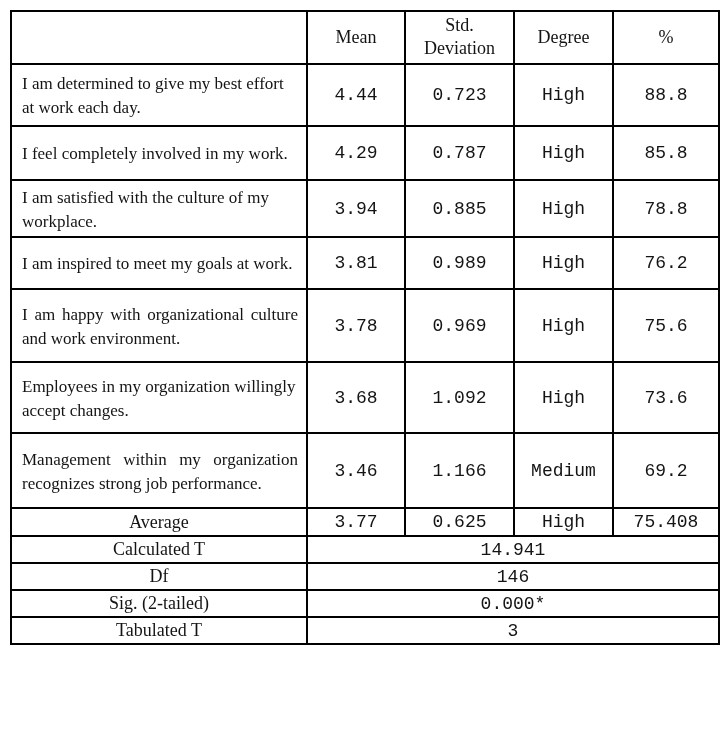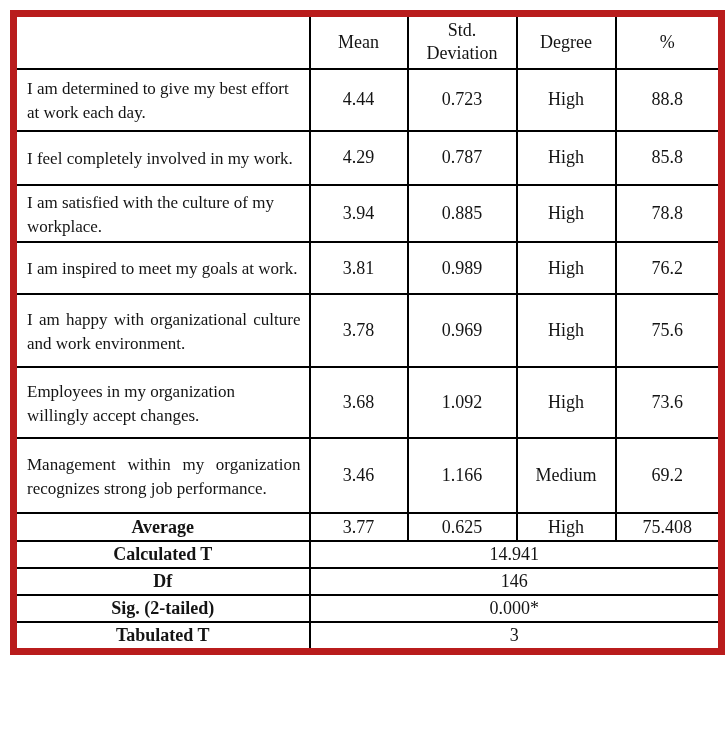--- a/index.html
+++ b/index.html
@@ -14,21 +14,21 @@
     font-family: "Liberation Serif", serif;
     color: #141414;
   }
   .page {
     padding: 10px 9px 8px 10px;
   }
   table.stats-table {
     border-collapse: collapse;
     table-layout: fixed;
     width: 708px;
-    border: 7px solid #b91c1c;
+    border: 1px solid #b91c1c;
     background: #a16207;
   }
   .stats-table td, .stats-table th {
     border: 2px solid #000000;
     background: #ffffff;
     overflow: hidden;
   }
   .stats-table th {
     font-weight: normal;
     font-size: 18px;
@@ -45,27 +45,27 @@
     line-height: 1.4;
   }
   tr.justified td.statement {
     text-align: justify;
   }
   td.value {
     font-size: 18px;
     text-align: center;
     vertical-align: middle;
     padding: 2px 0;
+    font-family: Liberation Mono, monospace;
   }
   td.center-label {
     font-size: 18px;
     text-align: center;
     vertical-align: middle;
     padding: 2px 6px;
-    font-weight: bold;
   }
 </style>
 </head>
 <body>
 
 <div class="page">
   <table class="stats-table">
     <colgroup>
       <col style="width:296px">
       <col style="width:98px">

